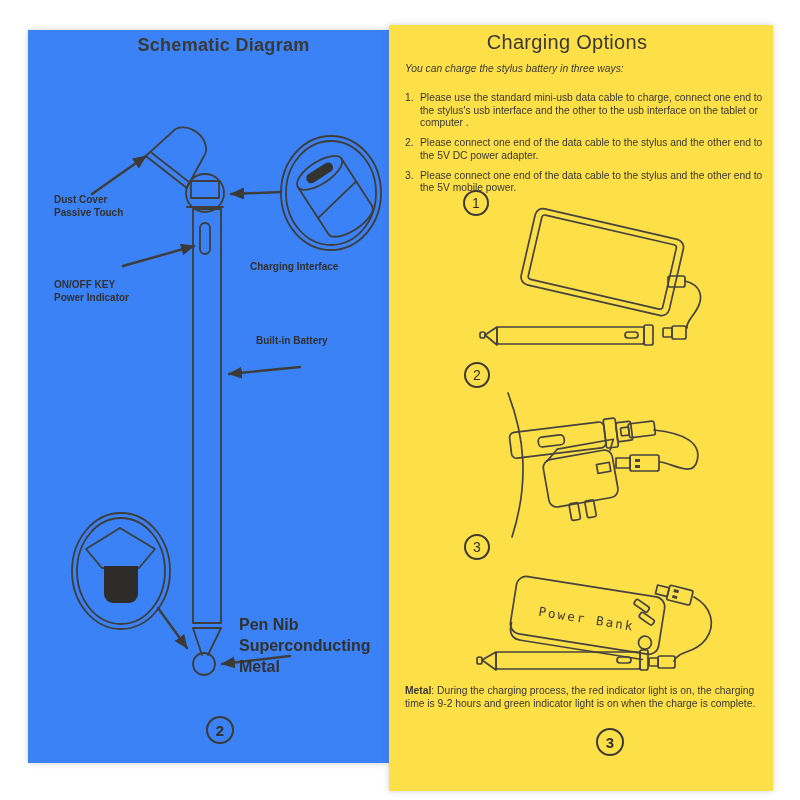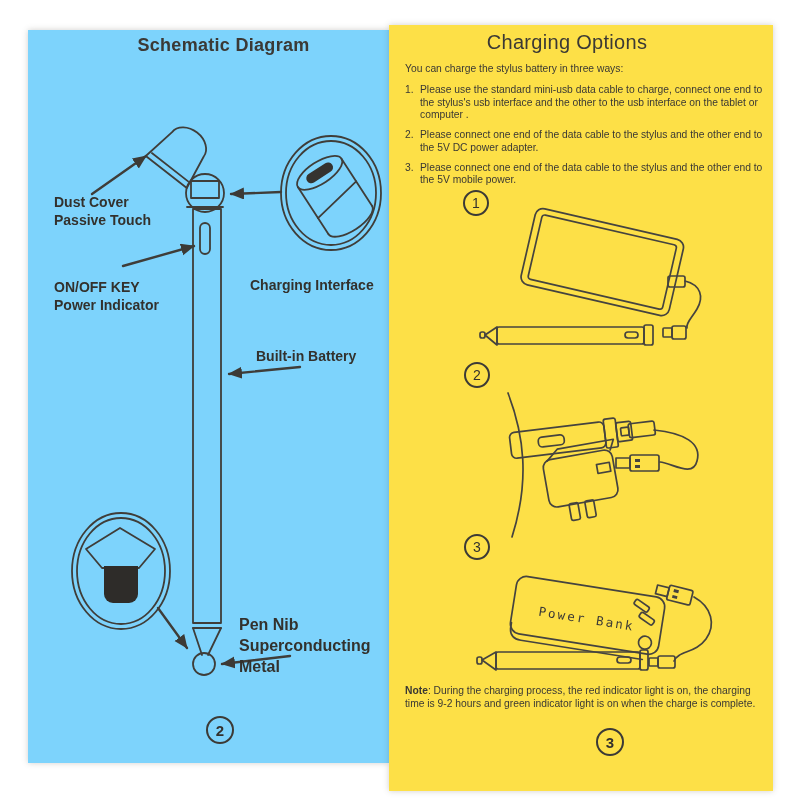--- a/index.html
+++ b/index.html
@@ -1,39 +1,39 @@
 <!DOCTYPE html>
 <html><head>
 <meta charset="utf-8">
 <style>
   * { margin:0; padding:0; box-sizing:border-box; }
   html,body { width:800px; height:800px; }
   body {
     position:relative; background:#ffffff; overflow:hidden;
     font-family:"Liberation Sans", sans-serif; color:#383632;
   }
-  .paper { position:absolute; background:#7dd3fc; box-shadow:0 0 6px rgba(90,85,75,.28); }
+  .paper { position:absolute; background:#3b82f6; box-shadow:0 0 6px rgba(90,85,75,.28); }
   .paper.left  { left:28px;  top:30px; width:361px; height:733px; }
   .paper.right { left:389px; top:25px; width:384px; height:766px; background:#fde047; }
 
   .title { position:absolute; left:0; right:0; text-align:center; color:#3b3935; letter-spacing:.3px; }
   .left  .title { top:5px; font-size:18px; font-weight:600; padding-left:30px; }
   .right .title { top:6px; font-size:20px; font-weight:400; padding-right:28px; }
 
-  .lbl { position:absolute; font-size:14px; font-weight:600; color:#33312d; line-height:1.32; }
+  .lbl { position:absolute; font-size:10px; font-weight:600; color:#33312d; line-height:1.32; }
   .lbl.small { font-size:16px; }
 
   .circ { position:absolute; border:2px solid #3c3a36; border-radius:50%;
           display:flex; align-items:center; justify-content:center; color:#33312d; }
   .figc  { width:26px; height:26px; font-size:14px; font-weight:500; }
   .pagec { width:28px; height:28px; font-size:15px; font-weight:600; border-width:2.5px; }
 
   .r-body { position:absolute; left:16px; top:38px; width:358px;
             font-size:10.3px; line-height:1.24; color:#3a3834; }
-  .intro { margin-bottom:8px; }
+  .intro { margin-bottom:16px;font-style:italic; }
   .step  { display:flex; margin-bottom:7px; }
   .step .n { flex:0 0 15px; }
   .step .t { flex:1; }
 
   .note { position:absolute; left:16px; top:659px; width:362px;
           font-size:10.3px; line-height:1.3; color:#3a3834; }
   .note b { font-weight:700; }
 
   svg { position:absolute; }
   svg text { font-family:"DejaVu Sans Mono", monospace; }
@@ -102,23 +102,23 @@
   <div class="lbl" style="left:26px;top:163px">
     <div>Dust Cover</div>
     <div>Passive Touch</div>
   </div>
 
   <div class="lbl" style="left:26px;top:248px">
     <div>ON/OFF KEY</div>
     <div>Power Indicator</div>
   </div>
 
-  <div class="lbl" style="left:222px;top:246px">Charging Interface</div>
-
-  <div class="lbl" style="left:228px;top:317px">Built-in Battery</div>
+  <div class="lbl" style="left:222px;top:230px">Charging Interface</div>
+
+  <div class="lbl" style="left:228px;top:304px">Built-in Battery</div>
 
   <div class="lbl small" style="left:211px;top:584px">
     <div>Pen Nib</div>
     <div>Superconducting Metal</div>
   </div>
 
   <div class="circ pagec" style="left:178px;top:686px">2</div>
 </div>
 
 <div class="paper right">
@@ -223,17 +223,17 @@
         <rect x="3" y="102" width="5" height="7" rx="2"></rect>
         <path d="M 8,105 L 22,97 L 22,115 Z"></path>
         <rect x="22" y="97" width="144" height="17" rx="2"></rect>
         <rect x="166" y="95" width="8" height="20" rx="2"></rect>
         <rect x="143" y="102" width="14" height="6" rx="3"></rect>
       </g>
     </g>
   </svg>
 
   <p class="note">
-    <b>Note</b><span>: During the charging process, the red indicator light is on, the charging time is 9-2 hours and green indicator light is on when the charge is complete.</span>
+    <b>Metal</b><span>: During the charging process, the red indicator light is on, the charging time is 9-2 hours and green indicator light is on when the charge is complete.</span>
   </p>
 
   <div class="circ pagec" style="left:207px;top:703px">3</div>
 </div>
 
 </body></html>

